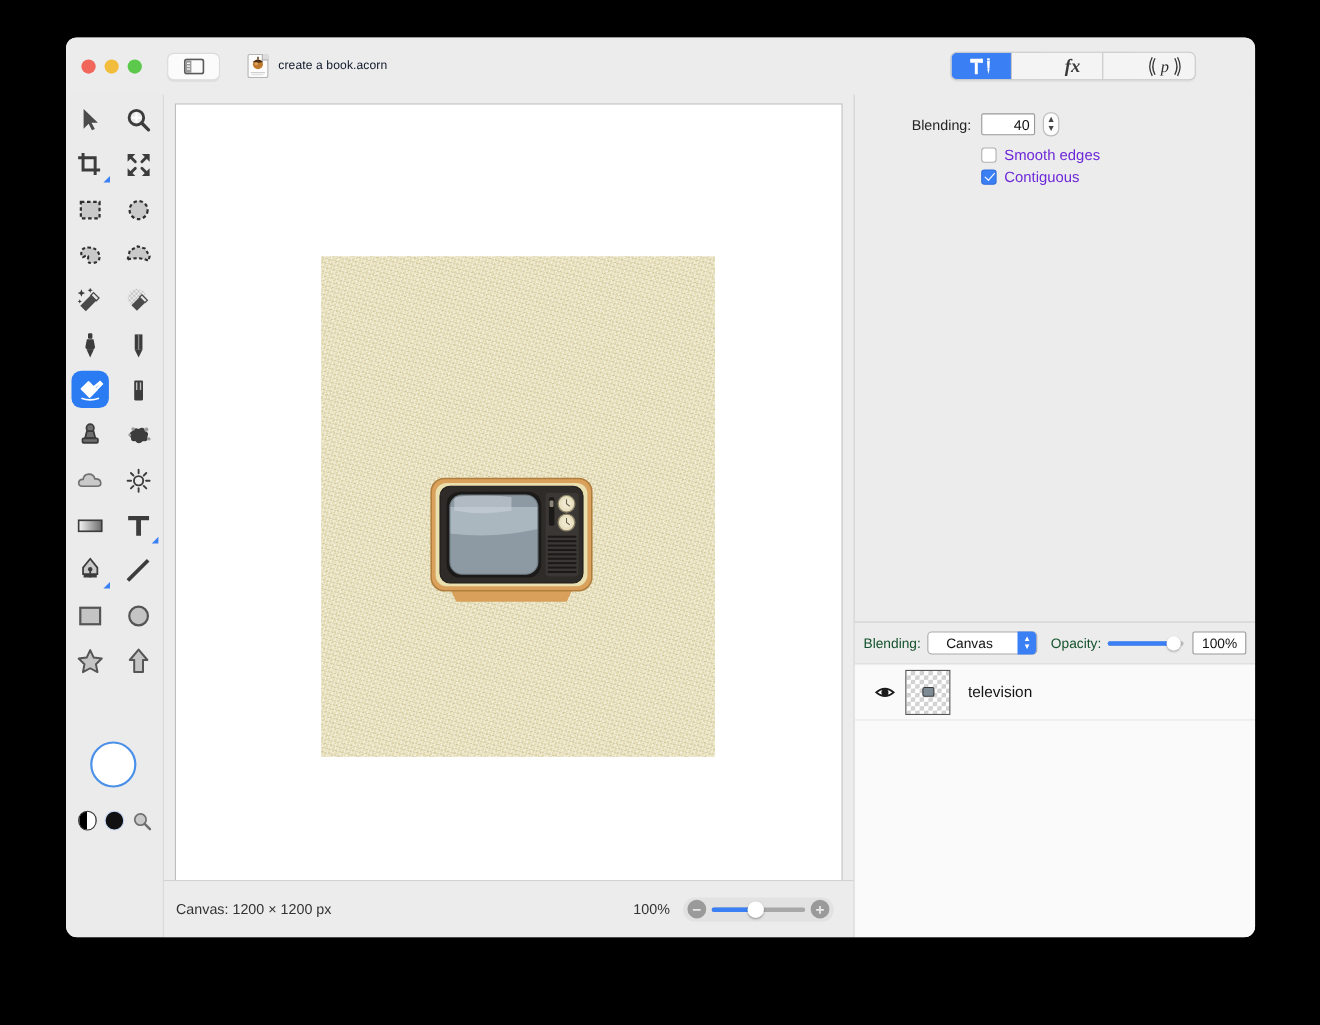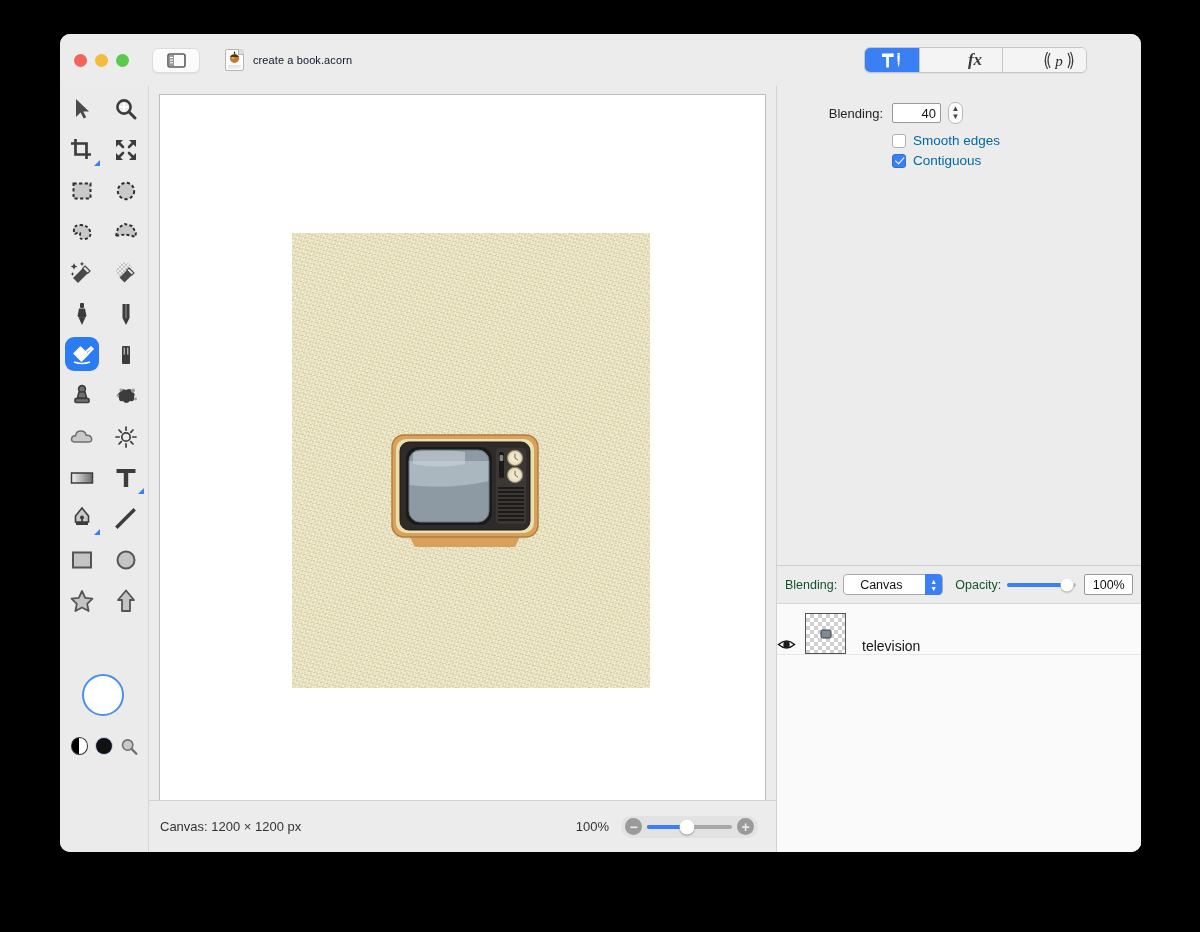--- a/index.html
+++ b/index.html
@@ -229,21 +229,21 @@
     border: 1px solid #b0b0b0; background: #fff;
     margin-right: 7px; flex: none;
     display: flex; align-items: center; justify-content: center;
   }
   .cb.on { background: #3b7ff5; border-color: #2f6ddb; }
   .cb.on::after {
     content: ""; width: 4px; height: 8px;
     border: solid #fff; border-width: 0 1.8px 1.8px 0;
     transform: rotate(42deg) translate(-0.5px,-1px);
   }
-  .cb-label { font-size: 13.5px; color: #0369a1; }
+  .cb-label { font-size: 13.5px; color: #6d28d9; }
 
   
   #layers-bar {
     position: absolute; left: 0; top: 479px;
     width: 100%; height: 38px;
     background: #ececec;
     border-top: 1px solid #cdcdcd;
     display: flex; align-items: center; padding: 0 8px;
   }
   .lbl-sm { font-size: 12.5px; color: #14532d; }
@@ -277,23 +277,23 @@
   }
 
   #layer-list {
     position: absolute; left: 0; top: 517px;
     width: 100%; height: 249px;
     background: #fafafa;
     border-top: 1px solid #d7d7d7;
   }
   .layer-row {
     height: 51px;
-    display: flex; align-items: flex-end;
+    display: flex; align-items: center;
     border-bottom: 1px solid #e6e6e6;
-    position: relative; 
+    position: relative; padding-left: 18px;
   }
   .layer-row.selected { background: #c4d9f8; border-bottom-color: #b4cdf2; }
   .layer-row.selected::before {
     content: ""; position: absolute; left: 0; top: 0;
     width: 5px; height: 100%; background: #4a86e8;
   }
   .eye { width: 19px; height: 19px; flex: none; margin-right: 9px; }
   .thumb {
     width: 41px; height: 41px; flex: none;
     border: 1px solid #555; background: #fff;

